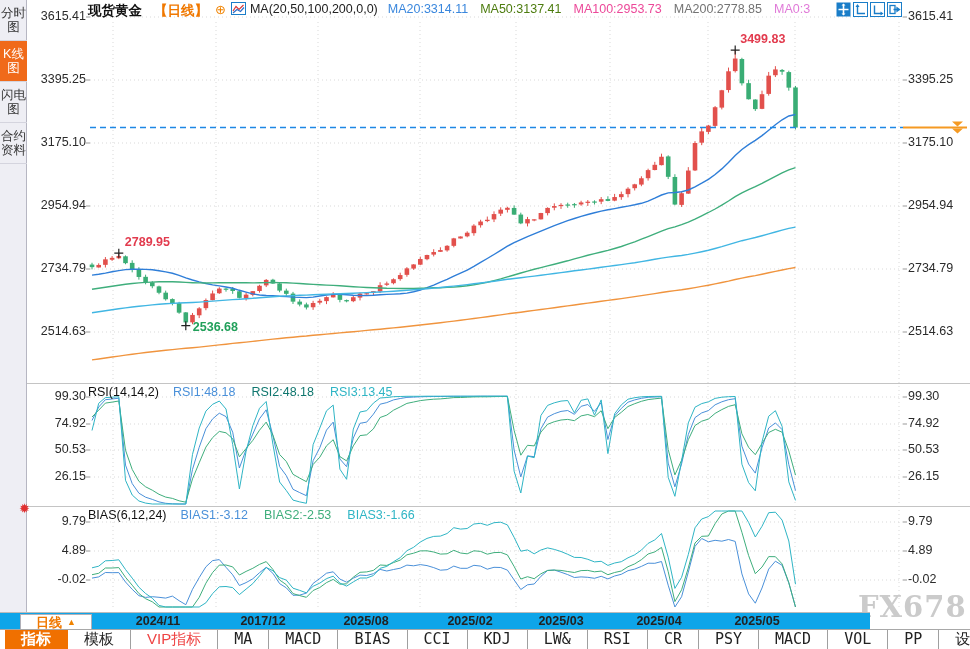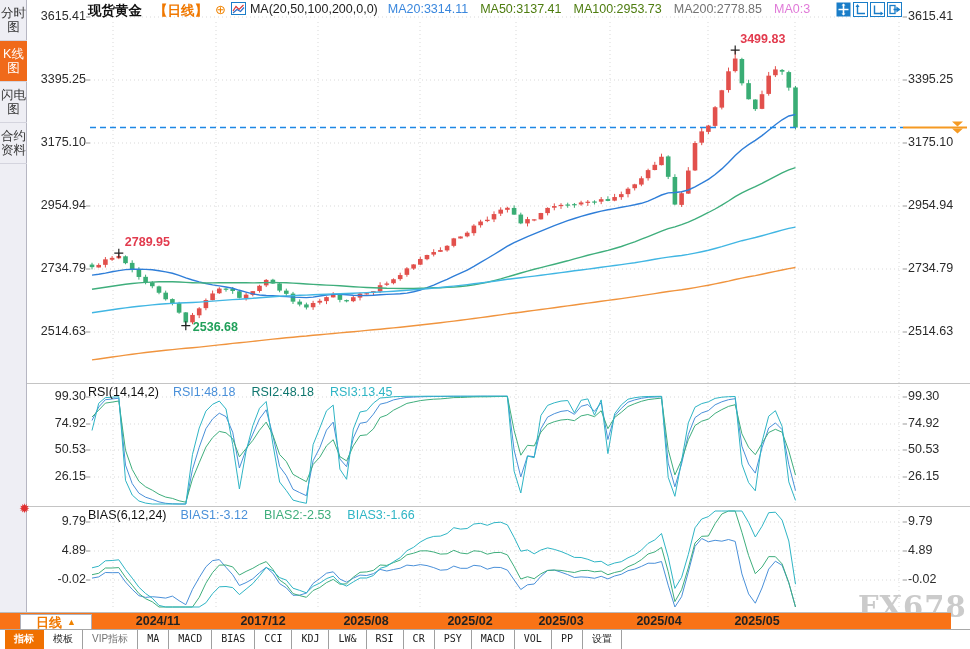--- a/index.html
+++ b/index.html
@@ -32,36 +32,36 @@
   .phdr .t{color:#111;margin-right:14px}
   .phdr span.v{margin-right:16px}
   
   .ann{position:absolute;z-index:3;font-size:12.5px;font-weight:bold;white-space:nowrap}
   .ann-red{color:#e23b4e}.ann-green{color:#21a05a}
   #alertIcon{position:absolute;left:19px;top:502px;z-index:5;color:#e03030;font-size:13px;line-height:13px}
   
   #wm{position:absolute;left:858px;top:590px;z-index:2;font-family:"DejaVu Serif","Liberation Serif",serif;
       font-size:29px;font-weight:bold;color:#cbcbcb;letter-spacing:1px}
   
-  #axisRow{position:absolute;left:0;top:612px;width:951px;height:17px;background:#f97316;
+  #axisRow{position:absolute;left:0;top:612px;width:870px;height:17px;background:#0ea5e9;
            border-top:1px solid #bbb;z-index:4;box-sizing:border-box}
   #periodBtn{position:absolute;left:20px;top:1px;width:70px;height:15px;border:1px solid #b0b0b8;
              display:flex;align-items:center;justify-content:center;gap:5px;cursor:pointer;background:#fff}
   #periodBtn .pl{color:#f07800;font-weight:bold;font-size:13px;line-height:13px}
   #periodBtn .pa{color:#f08300;font-size:9px;line-height:9px}
   .dlab{position:absolute;top:1px;transform:translateX(-50%);font-weight:bold;font-size:12.5px;color:#222;line-height:15px}
   
   #tabRow{position:absolute;left:0;top:629px;width:970px;height:20px;background:#fff;
           border-top:1px solid #a8a8a8;z-index:4;display:flex;align-items:stretch;
           padding-left:5px;box-sizing:border-box}
-  .tab{border-right:1px solid #a0a0a0;padding:0 9px;font-size:10px;line-height:18px;cursor:pointer;
+  .tab{border-right:1px solid #a0a0a0;padding:0 16px;font-size:15px;line-height:18px;cursor:pointer;
        font-family:"DejaVu Sans Mono","Liberation Mono",monospace;color:#222;white-space:nowrap}
   .tab.zh{font-family:"Liberation Sans","DejaVu Sans",sans-serif}
   .tab.active{background:#f07000;color:#fff;font-weight:bold;border-right:1px solid #f07000}
-  .tab.vip{color:#737373}
+  .tab.vip{color:#ef4444}
 </style>
 </head>
 <body>
 
 <svg id="cv" width="970" height="649">
     <line x1="90" y1="17" x2="903" y2="17" stroke="#d9d9d9" stroke-width="1" stroke-dasharray="1 3"></line>
     <line x1="86" y1="17" x2="90" y2="17" stroke="#999"></line>
     <line x1="903" y1="17" x2="907" y2="17" stroke="#999"></line>
     <line x1="90" y1="80" x2="903" y2="80" stroke="#d9d9d9" stroke-width="1" stroke-dasharray="1 3"></line>
     <line x1="86" y1="80" x2="90" y2="80" stroke="#999"></line>
@@ -352,21 +352,21 @@
   <span class="ptag">【日线】</span>
   <span class="plus">⊕</span>
   <span class="cicon">
     <svg width="15" height="13">
         <rect x="0.5" y="0.5" width="14" height="12" fill="#fff" stroke="#1a7dc8"></rect>
       <polyline points="2,9 5,4.5 8,7.5 12.5,3" fill="none" stroke="#d83a3a" stroke-width="1.2"></polyline>
       <polyline points="2,11 6,7.5 9.5,9.5 13,5.5" fill="none" stroke="#2b6fc8" stroke-width="1.2"></polyline>
       </svg>
   </span>
   <span class="maf">MA(20,50,100,200,0,0)</span>
-  <span id="maVals"><span class="v" style="color: rgb(58, 135, 221);">MA20:3314.11</span><span class="v" style="color: #4d7c0f; margin-top: 20px;">MA50:3137.41</span><span class="v" style="color: #4d7c0f;">MA100:2953.73</span><span class="v" style="color: #737373;">MA200:2778.85</span><span class="v" style="color: rgb(224, 122, 216);">MA0:3</span></span>
+  <span id="maVals"><span class="v" style="color: rgb(58, 135, 221);">MA20:3314.11</span><span class="v" style="color: #4d7c0f; margin-top: 20px;">MA50:3137.41</span><span class="v" style="color: #ec4899;">MA100:2953.73</span><span class="v" style="color: #737373;">MA200:2778.85</span><span class="v" style="color: rgb(224, 122, 216);">MA0:3</span></span>
 </div>
 
 <div id="toolbar">
   <span>
     <svg width="15" height="15">
         <rect x="0.5" y="0.5" width="14" height="14" fill="#1a7dc8"></rect>
       <path d="M7.5,2.5 V12.5 M2.5,7.5 H12.5" stroke="#fff" stroke-width="1.6"></path>
       <path d="M7.5,1.5 l-2,2 h4 z M7.5,13.5 l-2,-2 h4 z" fill="#fff"></path>
       </svg>
   </span>

